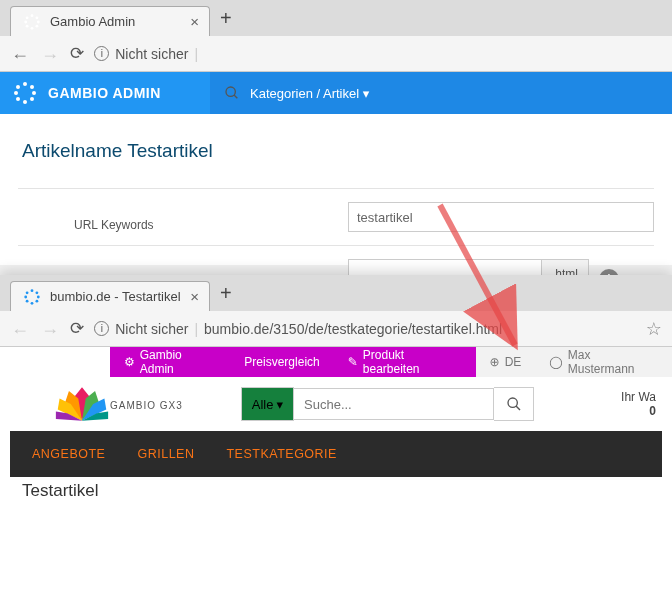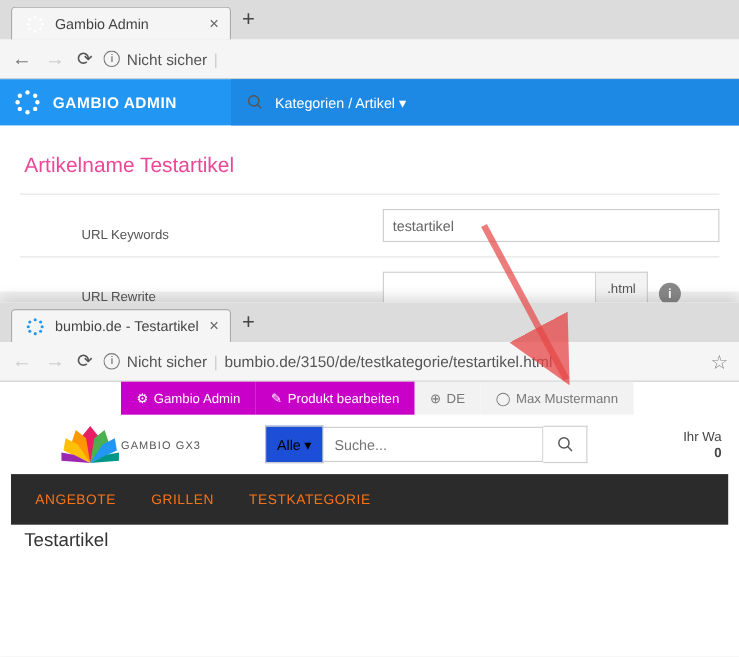--- a/index.html
+++ b/index.html
@@ -16,34 +16,34 @@
 .chrome-bar .reload{font-size:17px;color:#555}
 .url-sec{display:flex;align-items:center;gap:6px;flex:1;overflow:hidden;white-space:nowrap}
 .url-sec .info{border:1.5px solid #777;border-radius:50%;width:15px;height:15px;display:flex;align-items:center;justify-content:center;font-size:10px}
 .url-sec .sep{color:#ccc}
 .admin-header{height:42px;background:#2196f3;color:#fff;display:flex;align-items:center}
 .admin-logo{width:210px;display:flex;align-items:center;gap:12px;padding-left:14px;font-weight:bold;font-size:14px;letter-spacing:.5px}
 .admin-crumb{background:#1e88e5;height:42px;flex:1;display:flex;align-items:center;padding-left:14px;gap:10px;font-size:13px}
 .spinner{position:relative;width:22px;height:22px}
 .spinner span{position:absolute;width:4px;height:4px;background:#fff;border-radius:50%}
 .content{padding:18px 18px 0 18px}
-.article-title{color:#ec4899;font-size:19px;font-weight:normal;margin:8px 0 14px 4px}
+.article-title{color:#0c4a6e;font-size:19px;font-weight:normal;margin:8px 0 26px 4px}
 .form-row{display:flex;align-items:flex-end;border-top:1px solid #e3e3e3;padding:13px 0}
 .form-label{width:330px;padding-left:56px;font-size:12px;color:#555}
 .form-input{flex:1;border:1px solid #ccc;height:30px;padding:0 8px;font-size:13px;color:#666}
 .suffix{border:1px solid #ccc;border-left:none;height:30px;padding:0 10px;display:flex;align-items:center;background:#f3f3f3;font-size:12px;color:#555}
 .info-badge{width:20px;height:20px;border-radius:50%;background:#888;color:#fff;display:flex;align-items:center;justify-content:center;font-size:12px;font-weight:bold;margin-left:10px}
 .shop-topbar{height:30px;display:flex;font-size:12px;padding-left:110px}
 .tb-item{height:30px;display:flex;align-items:center;gap:5px;padding:0 14px;color:#fff;background:#c800c8}
 .tb-grey{background:#f2f2f2;color:#777}
 .shop-head{display:flex;align-items:center;padding:8px 14px;gap:18px}
 .logo-col{display:flex;align-items:center;padding-left:40px}
 .logo-text{font-size:10px;letter-spacing:1px;color:#555;margin-top:2px}
 .search-wrap{display:flex;align-items:center;margin-left:40px}
-.search-alle{border:1px solid #ccc;background:#1d4ed8;height:34px;padding:0 10px;font-size:13px;display:flex;align-items:center;gap:3px}
+.search-alle{border:1px solid #ccc;background:#15803d;height:34px;padding:0 10px;font-size:13px;display:flex;align-items:center;gap:3px}
 .search-input{border:1px solid #ccc;border-left:none;height:32px;width:200px;padding:0 10px;font-size:13px}
 .search-btn{border:1px solid #ccc;border-left:none;height:34px;width:40px;background:#fff;display:flex;align-items:center;justify-content:center}
 .cart{margin-left:auto;font-size:12px;color:#444;text-align:right;padding-right:2px}
 .main-nav{background:#2b2b2b;height:46px;display:flex;align-items:center;gap:32px;padding:0 22px;margin:0 10px}
 .main-nav span{color:#f97316;font-size:12.5px;letter-spacing:.5px}
 .crumbs{padding:16px 22px;font-size:12px;color:#999}
 .crumbs .sep{margin:0 8px}
 .prod-title{padding:4px 22px;font-size:17px;color:#333}
 .red-arrow{position:absolute;top:190px;left:420px;pointer-events:none}
 .star{color:#888;font-size:18px;margin-left:auto}
@@ -148,20 +148,23 @@
     </div>
     <span class="star">☆</span>
   </div>
 
   <div class="shop-topbar">
     <div class="tb-item">
         <span>⚙</span>
         <span>Gambio Admin</span>
       </div>
     <div class="tb-item">
+        <span>Preisvergleich</span>
+      </div>
+    <div class="tb-item">
         <span>✎</span>
         <span>Produkt bearbeiten</span>
       </div>
     <div class="tb-item tb-grey">
         <span>⊕</span>
         <span>DE</span>
       </div>
     <div class="tb-item tb-grey">
         <span>◯</span>
         <span>Max Mustermann</span>

